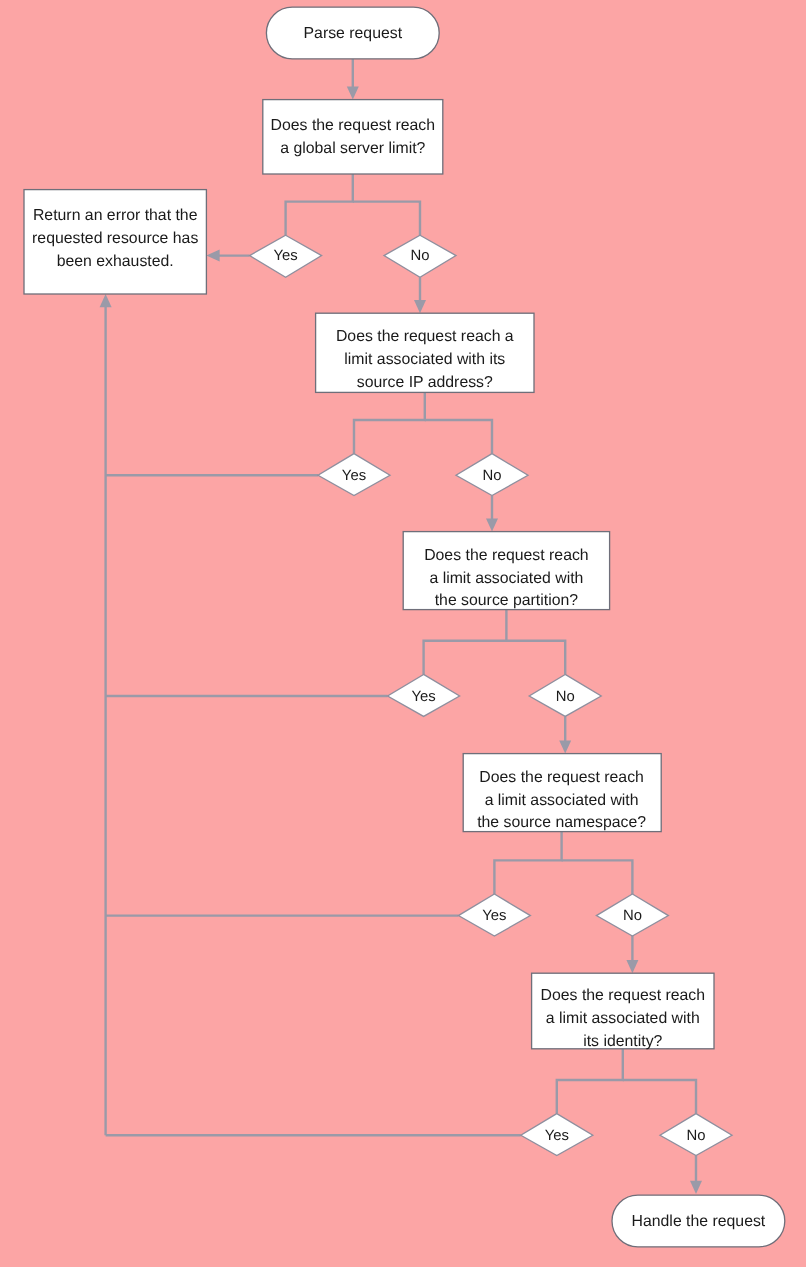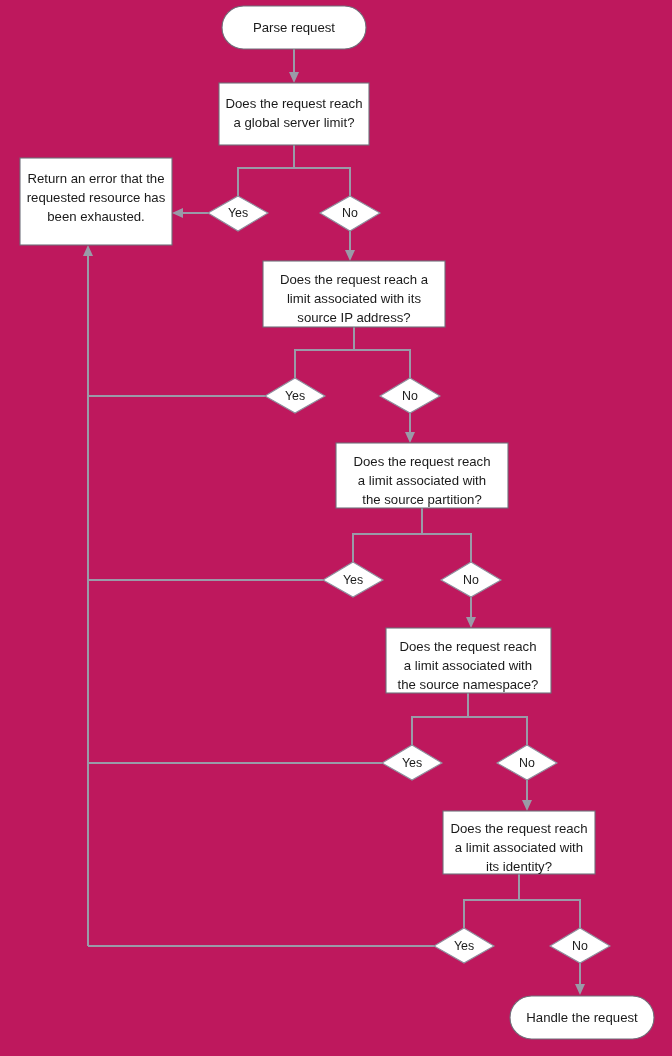--- a/index.html
+++ b/index.html
@@ -7,21 +7,21 @@
     padding: 0;
     background: #ffffff;
   }
   body {
     font-family: "Liberation Sans", sans-serif;
   }
   #flowchart-root {
     position: relative;
     width: 672px;
     height: 1056px;
-    background: #be185d;
+    background: #fca5a5;
     overflow: hidden;
   }
   #flow-svg {
     position: absolute;
     left: 0;
     top: 0;
     width: 672px;
     height: 1056px;
   }
   .node-text {

